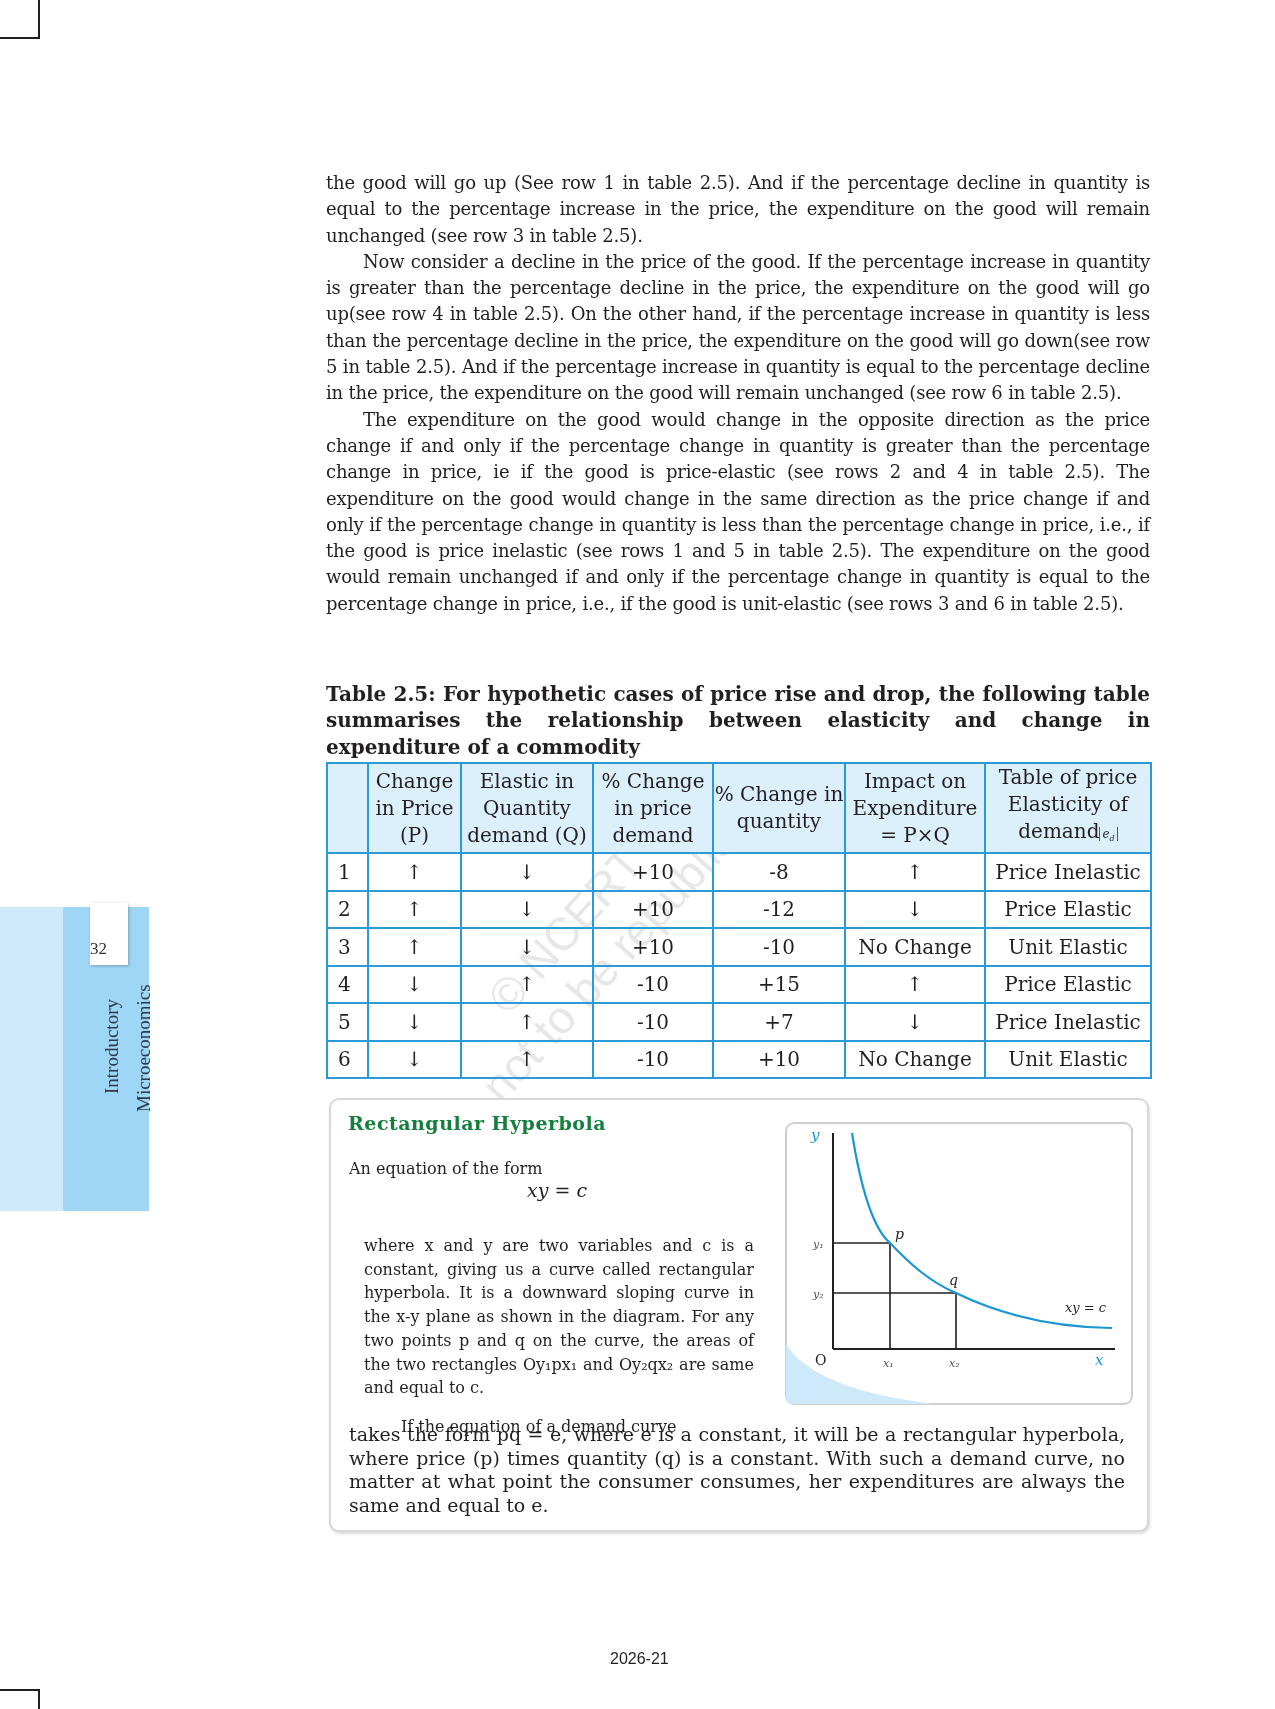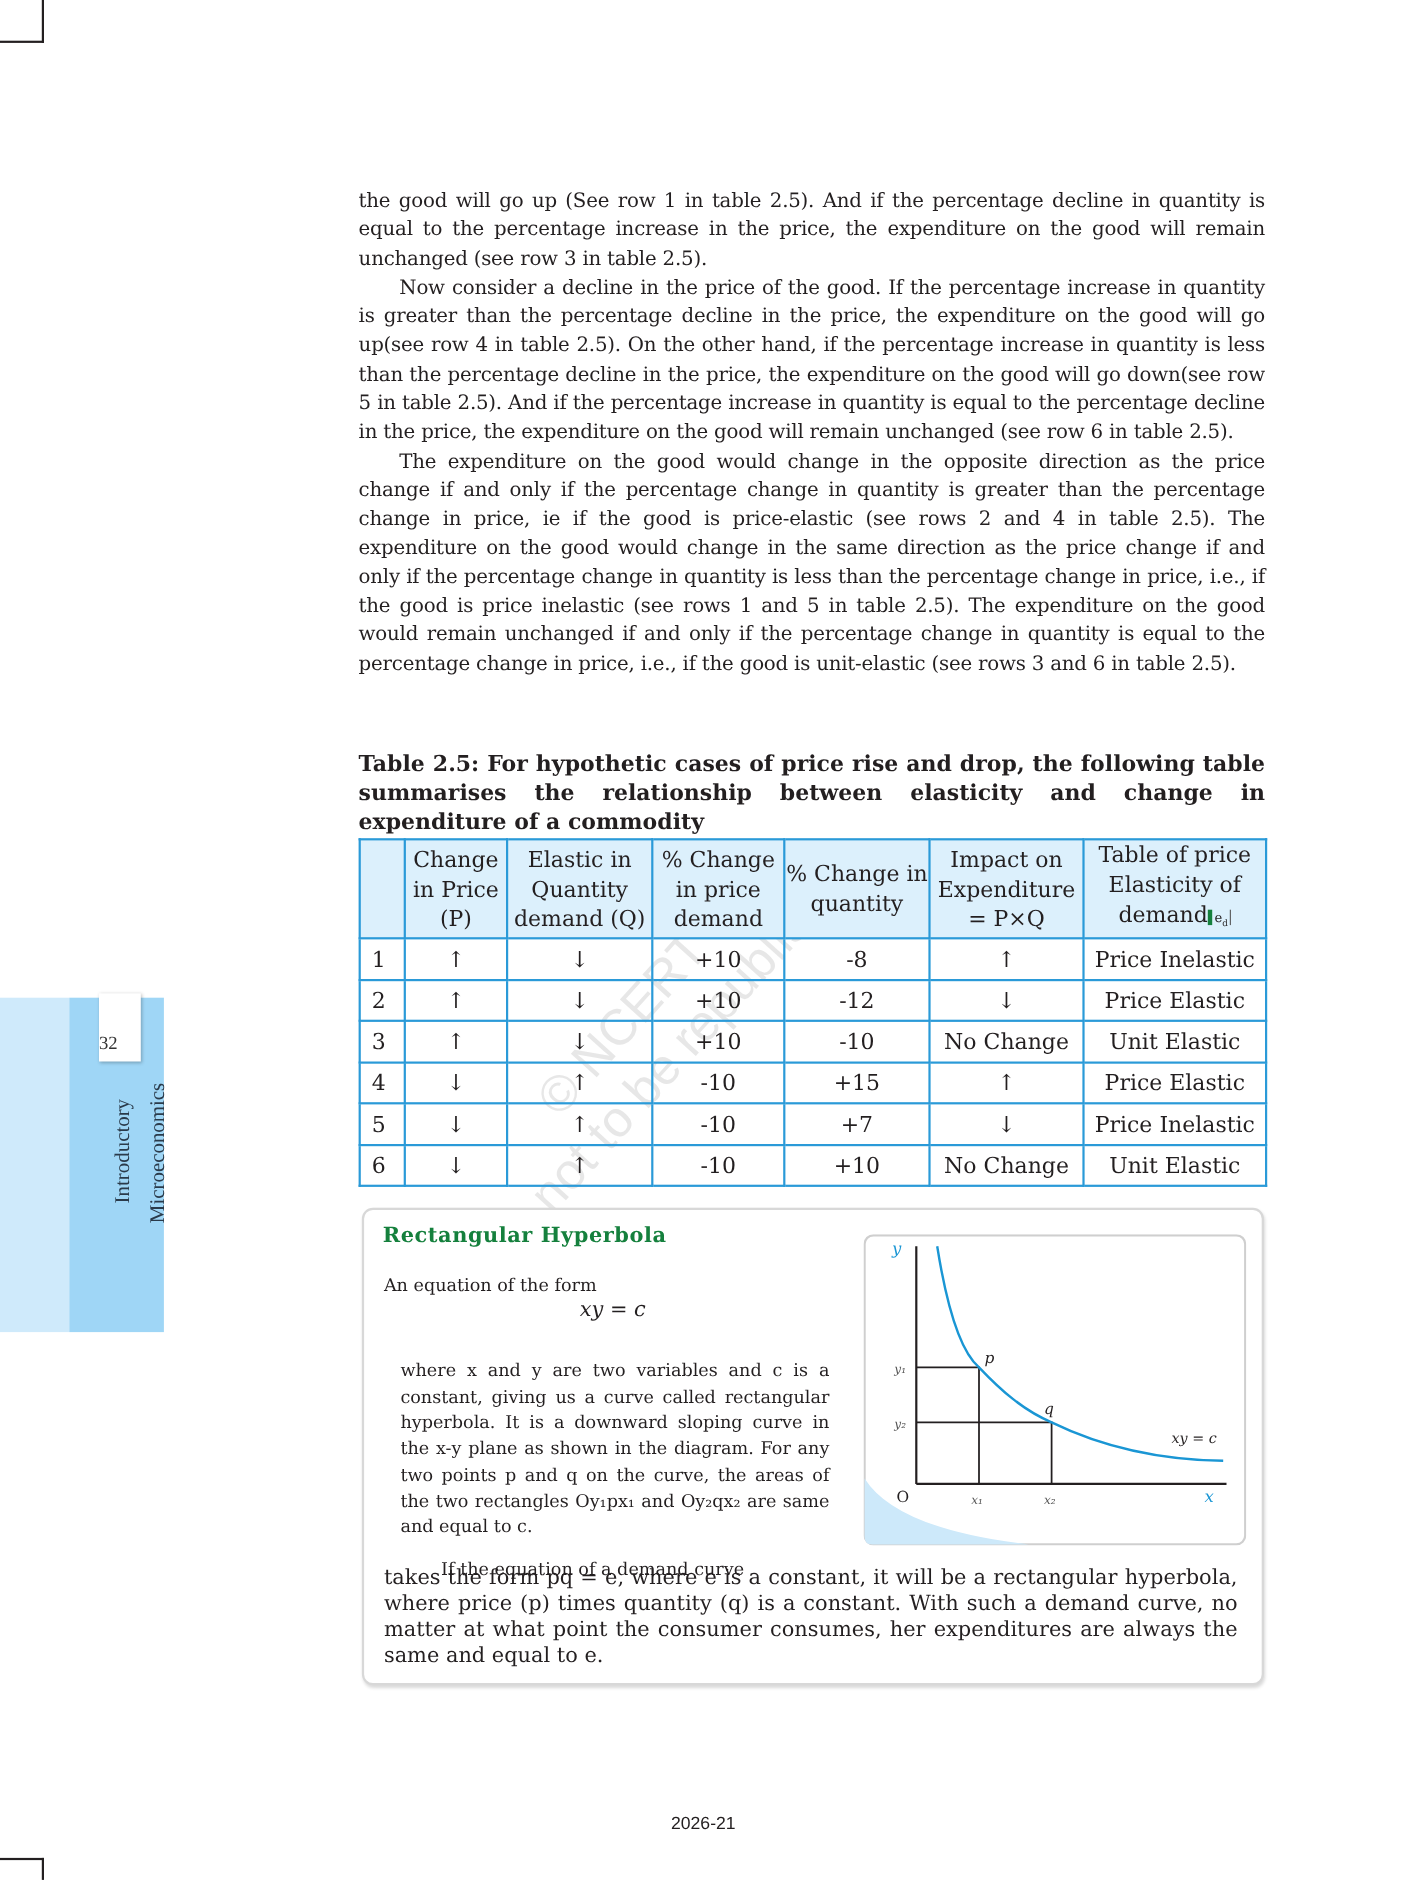--- a/index.html
+++ b/index.html
@@ -24,21 +24,21 @@
   .caption { position:absolute; left:326px; top:681px; width:824px; font-weight:bold; font-size:20px;
     line-height:26.3px; text-align:justify; }
   table.data {
     position:absolute; left:326px; top:762px; width:824px; border-collapse:collapse;
     font-size:20px; table-layout:fixed;
   }
   table.data td, table.data th { border:2px solid #2a9ad8; padding:0; text-align:center; font-weight:normal; }
   table.data thead th { background:#dcf0fc; line-height:27px; height:84px; vertical-align:middle; }
   table.data tbody td { height:35.5px; line-height:35px; }
   table.data td.rownum { text-align:left; padding-left:10px; }
-  .ed { font-size:12px; border-left:4px solid #15803d; border-right:1px solid #555; padding:0 2px; }
+  .ed { font-size:12px; font-style:italic; border-left:1px solid #15803d; border-right:1px solid #555; padding:0 2px; }
   .box { position:absolute; left:329px; top:1098px; width:816px; height:430px; border:2px solid #d8d8d8;
     border-radius:10px; box-shadow: 1px 2px 3px rgba(0,0,0,0.15); background:#fff; }
   .box-title { position:absolute; left:348px; top:1112px; font-weight:bold; font-size:19px; color:#15803d; letter-spacing:0.5px; }
   .box-text { position:absolute; left:349px; width:420px; font-size:16px; line-height:23.7px; text-align:justify; }
   .box-text p { margin:15px; }
   .box-wide { position:absolute; left:349px; top:1423px; width:776px; font-size:19px; line-height:23.7px; text-align:justify; }
   .eqn { position:absolute; left:527px; top:1179px; font-style:italic; font-size:19px; }
   .diagram { position:absolute; left:785px; top:1122px; width:348px; height:283px; }
   .footer { position:absolute; left:610px; top:1650px; font-family:"Liberation Sans", sans-serif; font-size:16px; }
   .watermark { position:absolute; left:430px; top:1040px; transform-origin:0 0; transform:rotate(-48deg);

